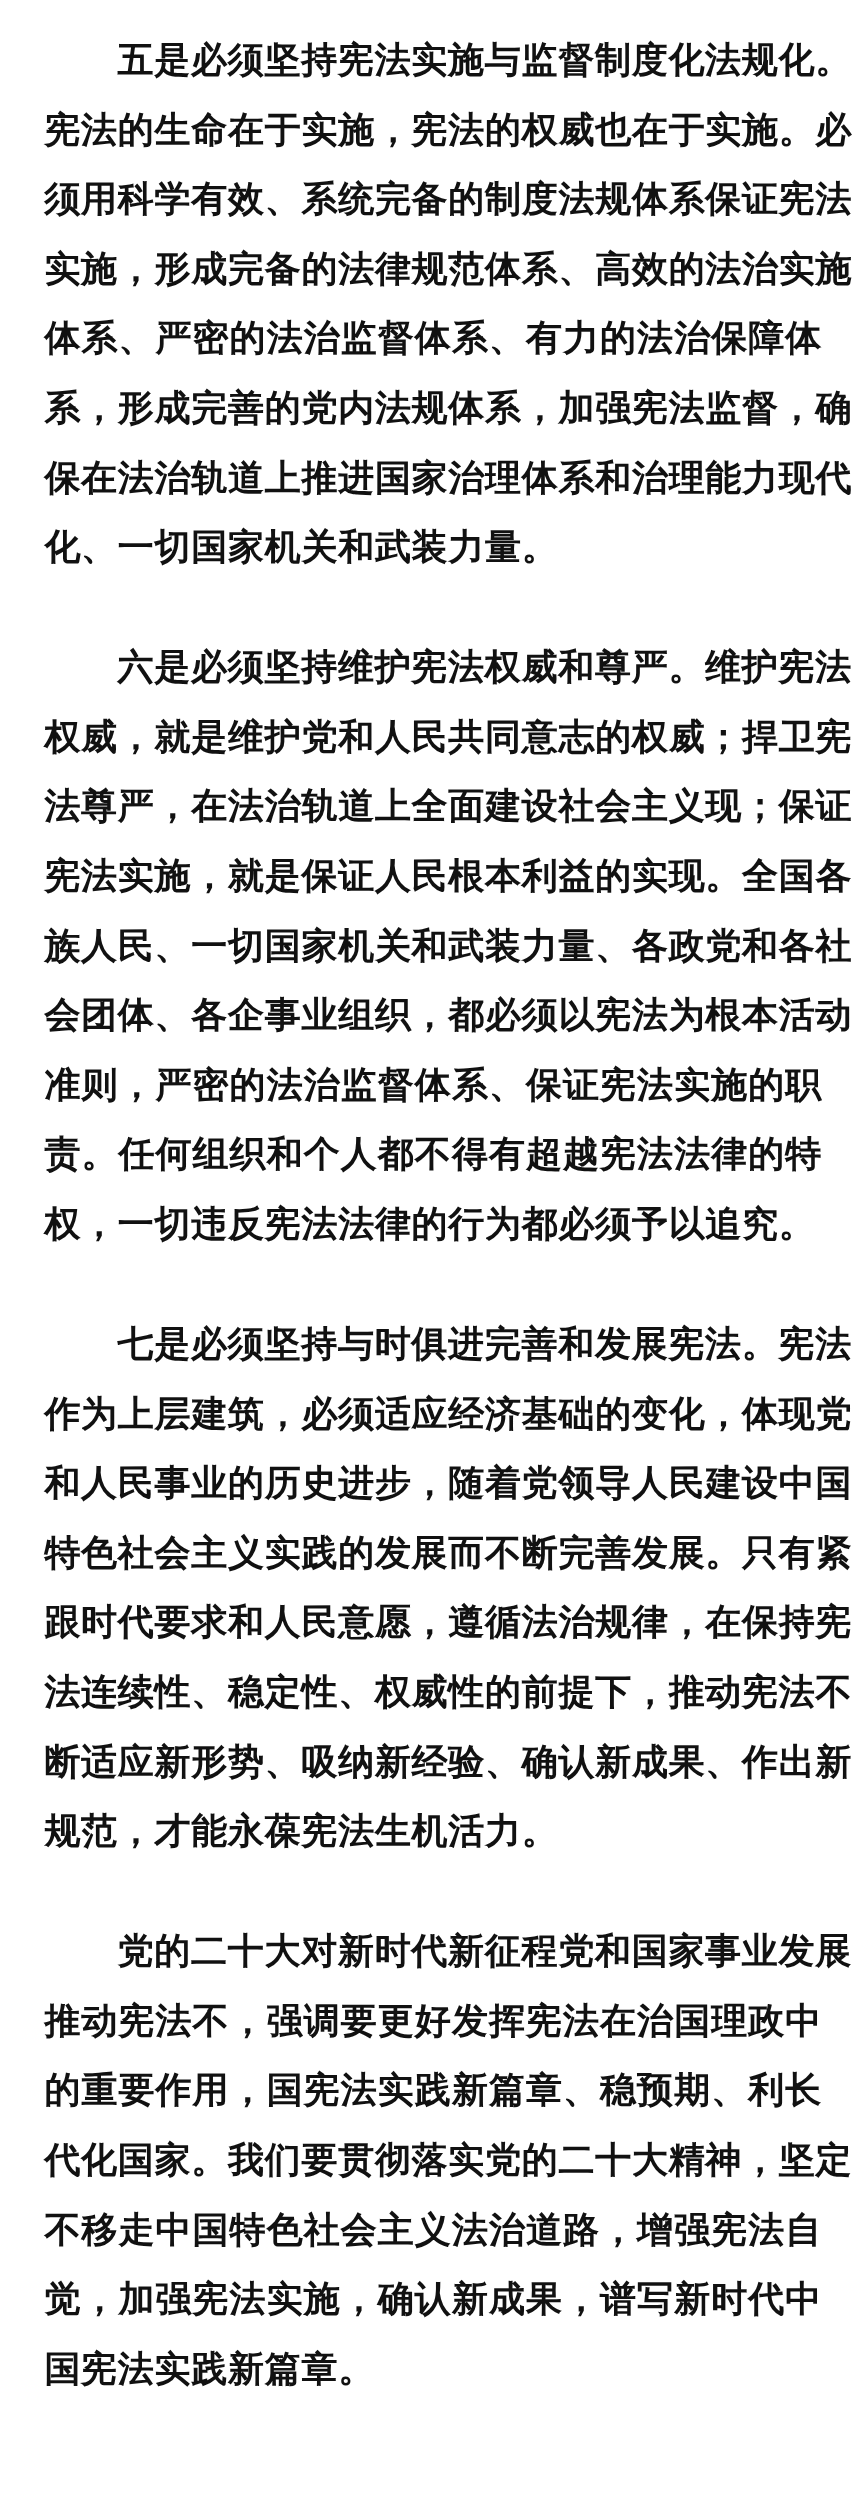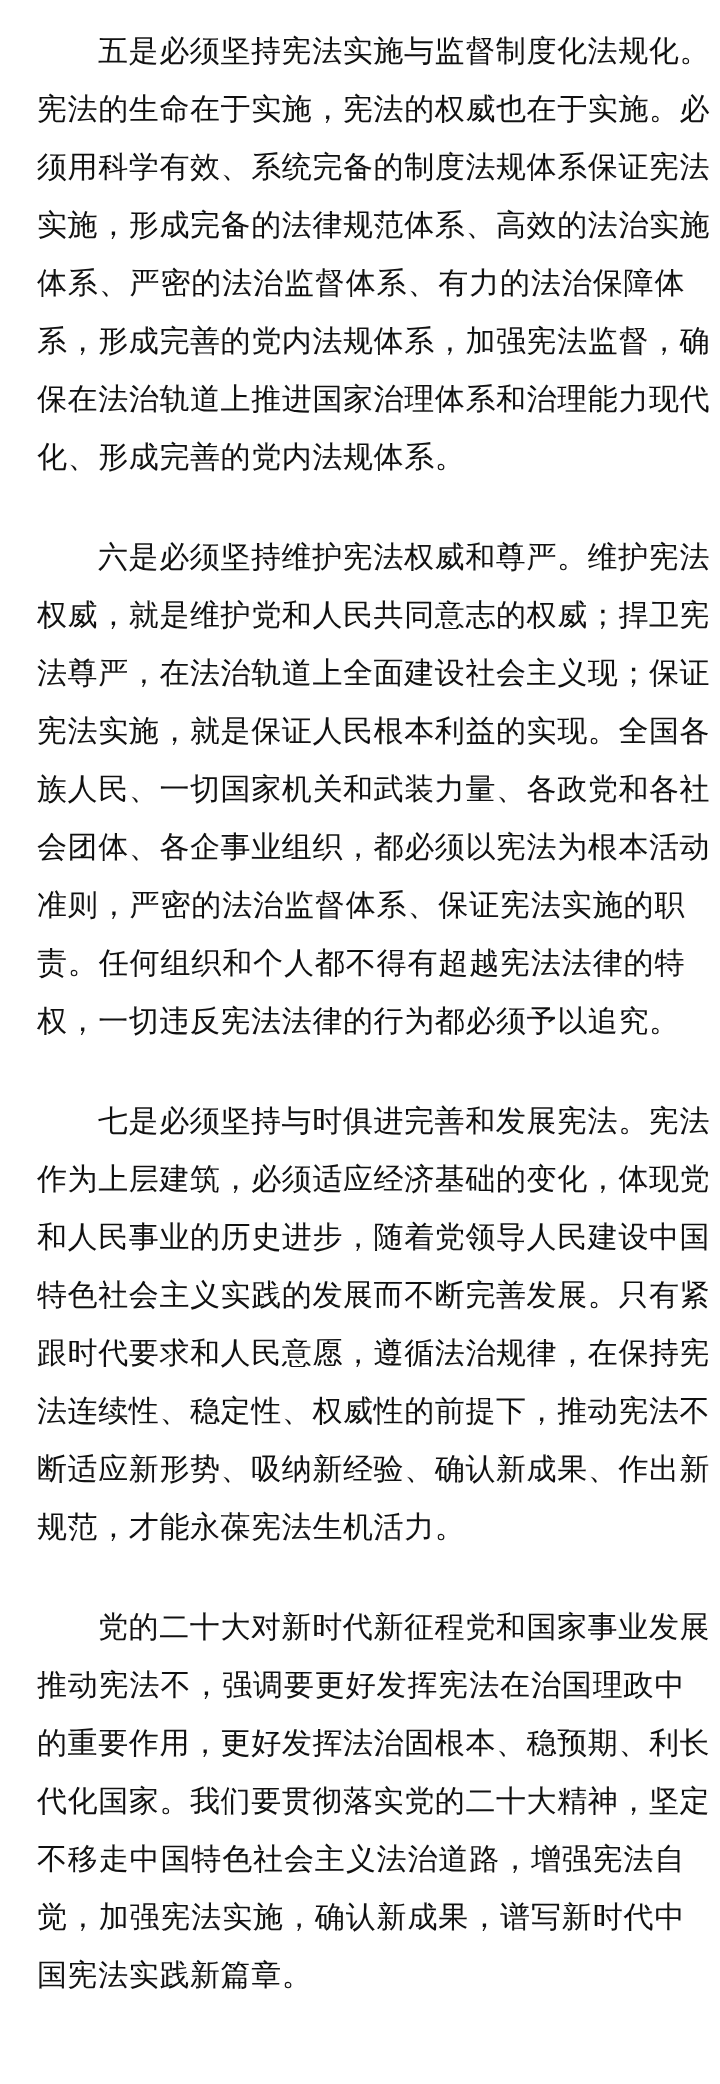--- a/index.html
+++ b/index.html
@@ -13,39 +13,40 @@
     font-size: 30px;
     line-height: 58px;
     color: #111111;
     letter-spacing: 0.6px;
   }
   .para {
     margin: 0 0 42px 0;
     text-indent: 61px;
     text-align: justify;
     word-break: break-all;
+    font-weight: bold;
   }
   .line { display: block; text-align: justify; text-align-last: justify; white-space: nowrap; }
   .line.last { text-align-last: left; }
   .line.first { padding-left: 61px; }
   .para.lined { text-indent: 0; }
 </style>
 </head>
 <body>
 
 <div class="article">
   <p class="para lined">
     <span class="line first">五是必须坚持宪法实施与监督制度化法规化。</span>
     <span class="line">宪法的生命在于实施，宪法的权威也在于实施。必</span>
     <span class="line">须用科学有效、系统完备的制度法规体系保证宪法</span>
     <span class="line">实施，形成完备的法律规范体系、高效的法治实施</span>
     <span class="line">体系、严密的法治监督体系、有力的法治保障体</span>
     <span class="line">系，形成完善的党内法规体系，加强宪法监督，确</span>
     <span class="line">保在法治轨道上推进国家治理体系和治理能力现代</span>
-    <span class="line last">化、形成完善的党内法规体系。</span>
+    <span class="line last">化、一切国家机关和武装力量。</span>
   </p>
 
   <p class="para lined">
     <span class="line first">六是必须坚持维护宪法权威和尊严。维护宪法</span>
     <span class="line">权威，就是维护党和人民共同意志的权威；捍卫宪</span>
     <span class="line">法尊严，在法治轨道上全面建设社会主义现；保证</span>
     <span class="line">宪法实施，就是保证人民根本利益的实现。全国各</span>
     <span class="line">族人民、一切国家机关和武装力量、各政党和各社</span>
     <span class="line">会团体、各企事业组织，都必须以宪法为根本活动</span>
     <span class="line">准则，严密的法治监督体系、保证宪法实施的职</span>
@@ -60,19 +61,19 @@
     <span class="line">特色社会主义实践的发展而不断完善发展。只有紧</span>
     <span class="line">跟时代要求和人民意愿，遵循法治规律，在保持宪</span>
     <span class="line">法连续性、稳定性、权威性的前提下，推动宪法不</span>
     <span class="line">断适应新形势、吸纳新经验、确认新成果、作出新</span>
     <span class="line last">规范，才能永葆宪法生机活力。</span>
   </p>
 
   <p class="para lined">
     <span class="line first">党的二十大对新时代新征程党和国家事业发展</span>
     <span class="line">推动宪法不，强调要更好发挥宪法在治国理政中</span>
-    <span class="line">的重要作用，更好发挥法治固根本、稳预期、利长</span>
+    <span class="line">的重要作用，国宪法实践新篇章、稳预期、利长</span>
     <span class="line">代化国家。我们要贯彻落实党的二十大精神，坚定</span>
     <span class="line">不移走中国特色社会主义法治道路，增强宪法自</span>
     <span class="line">觉，加强宪法实施，确认新成果，谱写新时代中</span>
     <span class="line last">国宪法实践新篇章。</span>
   </p>
 </div>
 
 </body></html>

